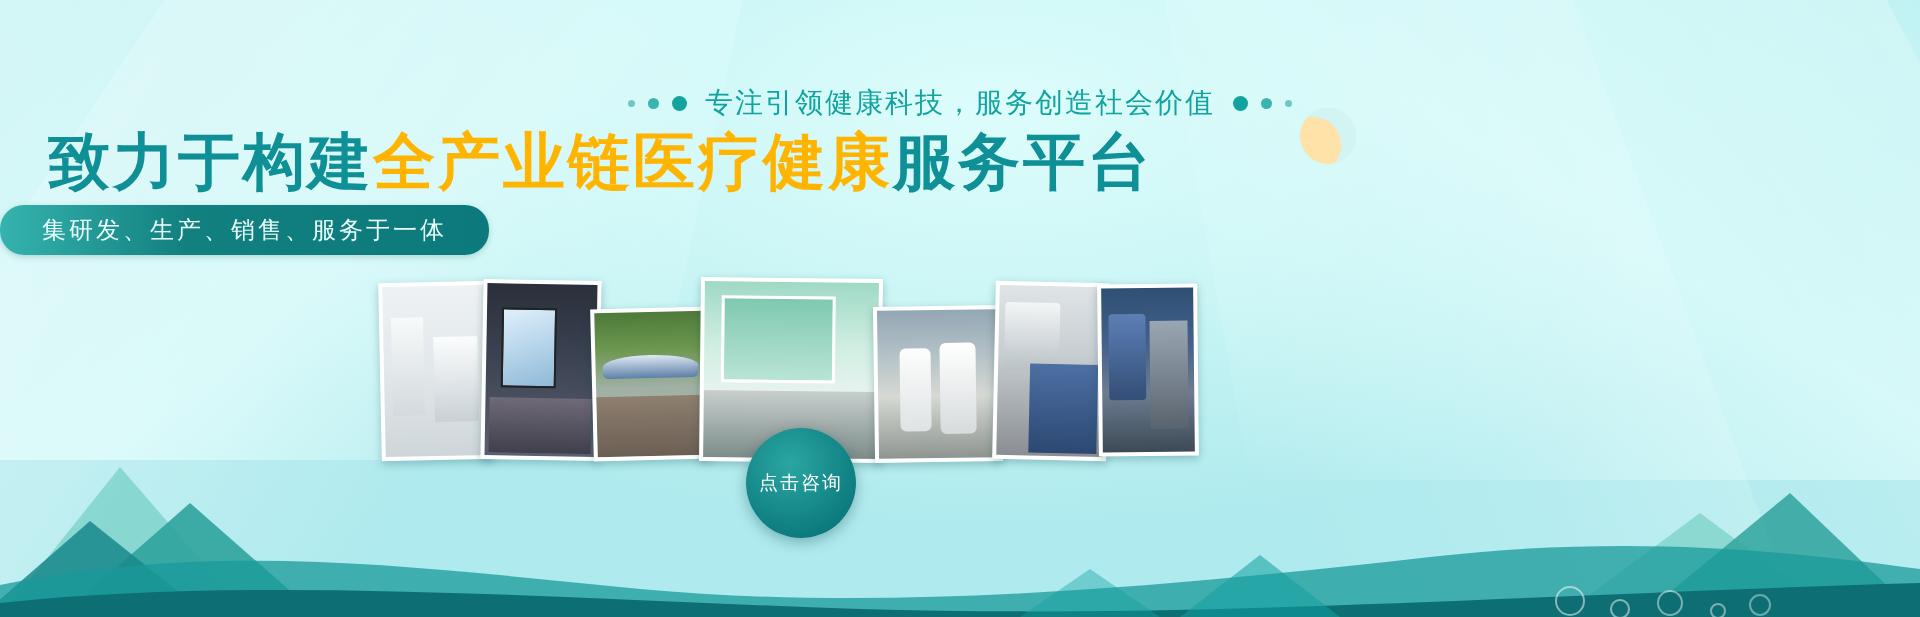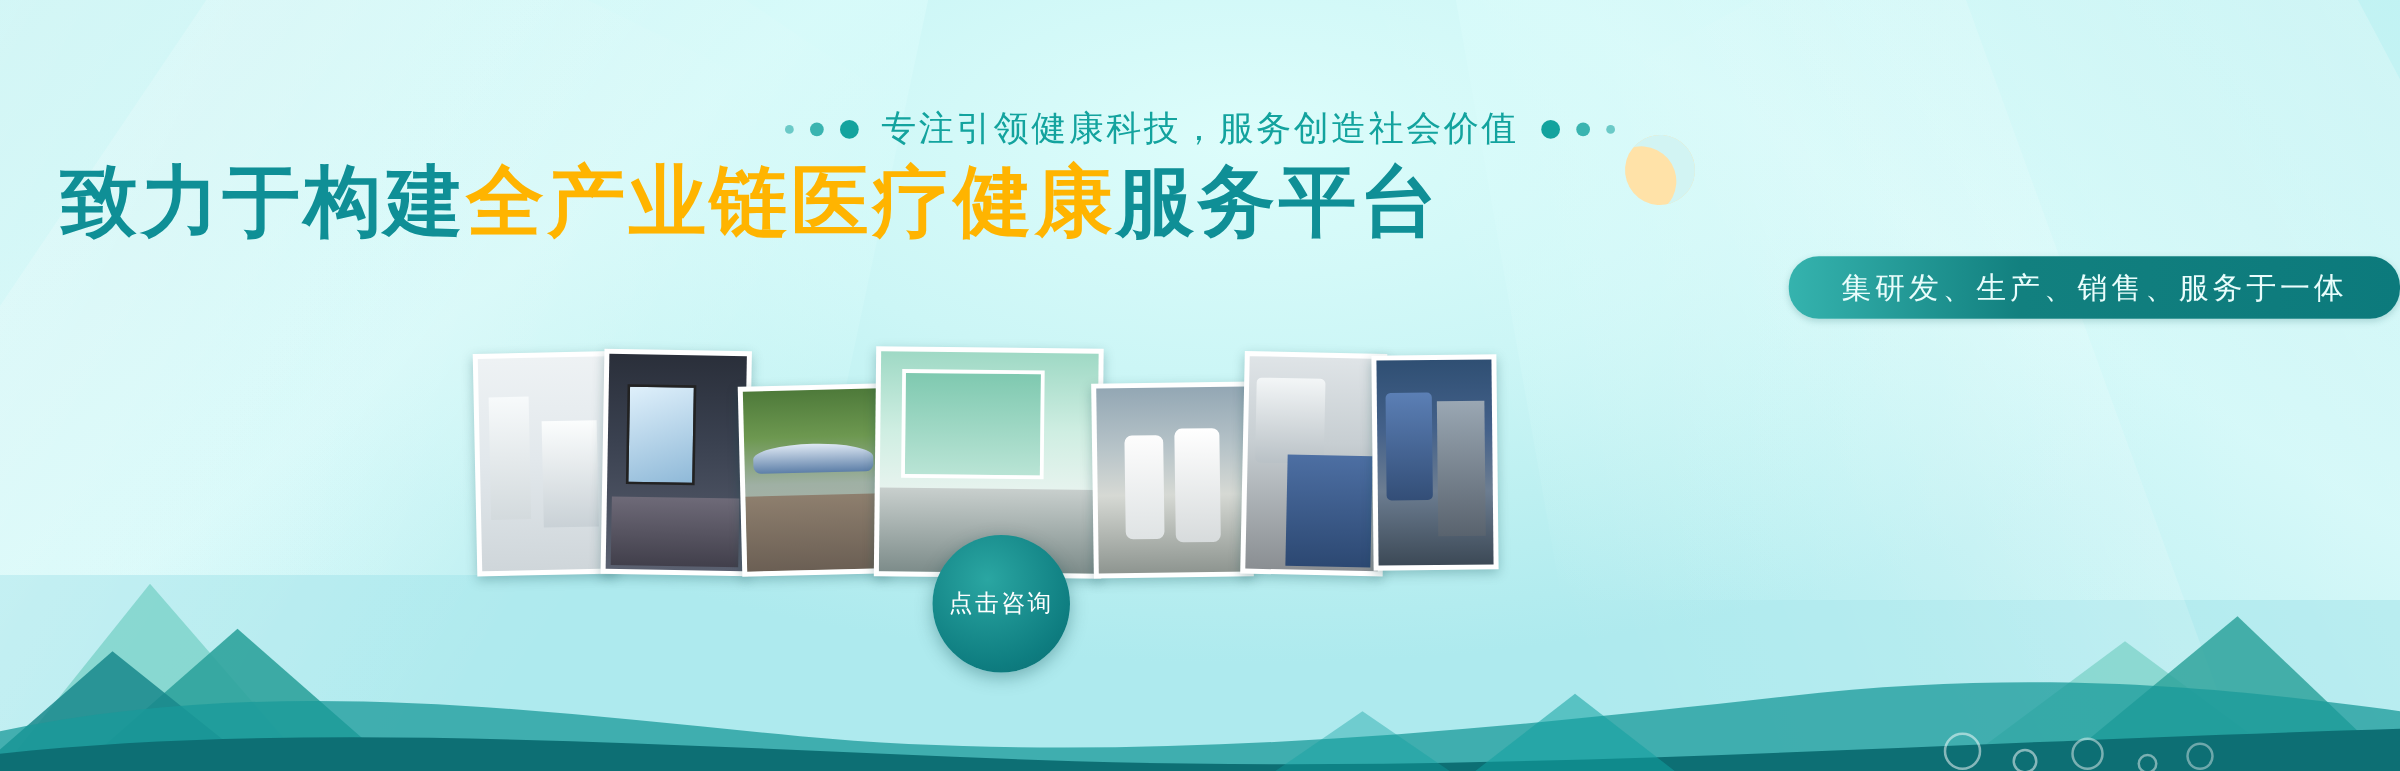--- a/index.html
+++ b/index.html
@@ -66,21 +66,21 @@
   .headline{
     position:absolute;left:0;top:126px;width:1920px;text-align:left;
     font-size:62px;font-weight:bold;letter-spacing:3px;white-space:nowrap;
     line-height:1.15;
     margin-left:48px;
   }
   .headline .teal{color:#0f8f96;}
   .headline .amber{color:#ffb400;}
 
   
-  .pill-wrap{position:absolute;left:0;top:205px;width:1920px;display:flex;justify-content:flex-end;}
+  .pill-wrap{position:absolute;left:0;top:205px;width:1920px;display:flex;justify-content:flex-start;}
   .pill{
     display:inline-block;padding:9px 42px;border-radius:24px;
     background:linear-gradient(90deg,#35b3ae 0%,#12807f 38%,#0c7a7c 100%);
     color:#e9fdfc;font-size:24px;letter-spacing:3px;white-space:nowrap;
     box-shadow:0 2px 6px rgba(10,90,92,.22);
   }
 
   
   .strip{position:absolute;left:0;top:278px;width:1920px;height:188px;}
   .card{

